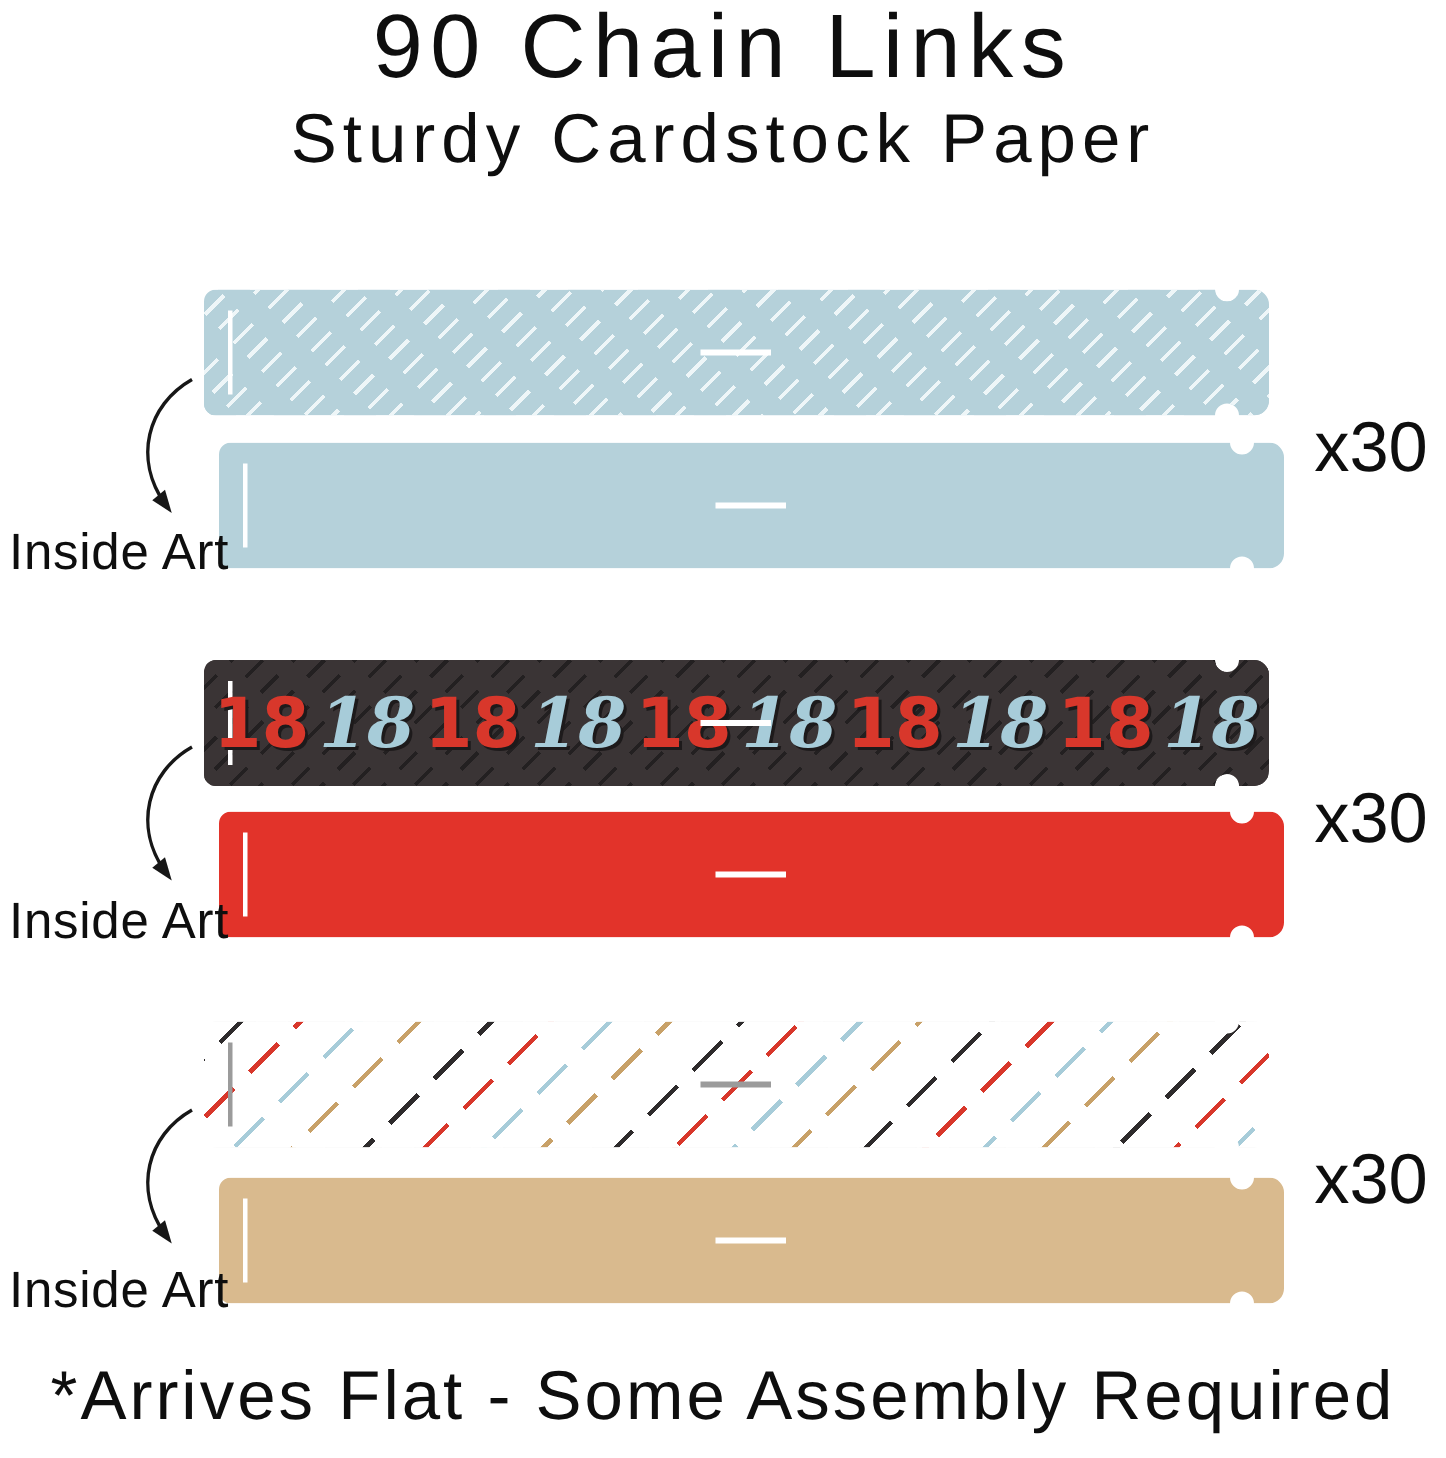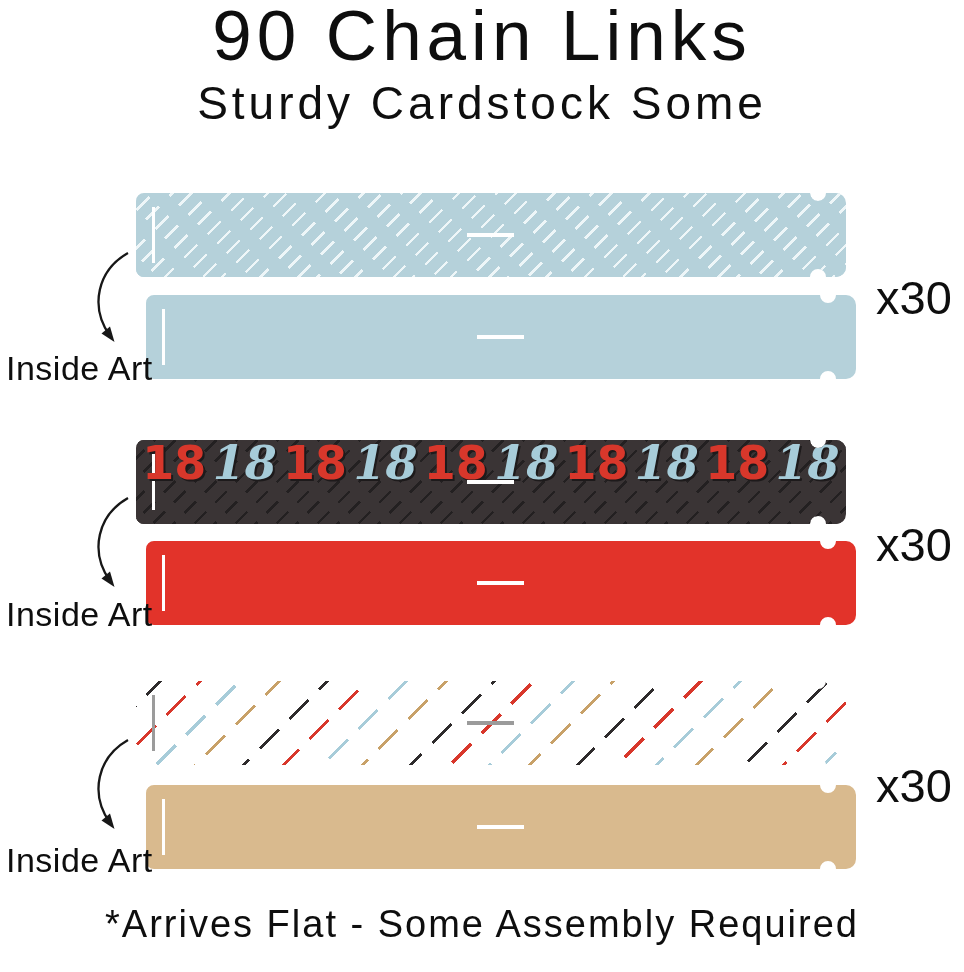--- a/index.html
+++ b/index.html
@@ -2,25 +2,25 @@
 <html><head>
 <meta charset="utf-8">
 <style>
   html,body{margin:0;padding:0;background:#ffffff;}
   .canvas{
     position:relative;width:964px;height:972px;background:#ffffff;overflow:hidden;
     font-family:"Liberation Sans",sans-serif;color:#101010;
   }
   
   .hdr{position:absolute;top:0;left:0;width:100%;text-align:center;}
-  .hdr h1{margin:0;font-size:71px;font-weight:400;letter-spacing:5px;line-height:1.02;color:#0e0e0e;}
+  .hdr h1{margin:0;font-size:60px;font-weight:400;letter-spacing:5px;line-height:1.02;color:#0e0e0e;}
   .hdr h2{margin:4px 0 0 0;font-size:46px;font-weight:400;letter-spacing:4px;color:#0e0e0e;}
   
   .ftr{position:absolute;top:903px;left:0;width:100%;text-align:center;
-       font-size:38px;letter-spacing:2px;color:#0e0e0e;}
+       font-size:46px;letter-spacing:2px;color:#0e0e0e;}
   
   .strip{
     position:absolute;width:710px;height:84px;
     clip-path:path('M8 0L674 0A8 8 0 0 0 690 0L700 0A10 10 0 0 1 710 10L710 74A10 10 0 0 1 700 84L690 84A8 8 0 0 0 674 84L8 84A8 8 0 0 1 0 76L0 8A8 8 0 0 1 8 0Z');
   }
   .slit{position:absolute;left:16px;top:14px;width:3px;height:56px;background:#ffffff;}
   .dash{position:absolute;left:331px;top:40px;width:47px;height:4px;background:#ffffff;}
   .strip-blue-pattern{
     background-color:#b5d1da;
     background-image:
@@ -47,21 +47,21 @@
         #d8372b 44px 47px,
         rgba(255,255,255,0) 47px 72px,
         #a7ccd9 72px 75px,
         rgba(255,255,255,0) 75px 100px,
         #c8a168 100px 103px,
         rgba(255,255,255,0) 103px 118px);
   }
   .strip-confetti .slit,.strip-confetti .dash{background:#9b9b9b;}
   .strip-tan-solid{background:#d9ba8e;}
   
-  .numbers{position:absolute;inset:0;display:flex;justify-content:space-evenly;align-items:flex-start;}
+  .numbers{position:absolute;inset:0;display:flex;justify-content:space-evenly;align-items:center;}
   .n{font-size:46px;font-weight:bold;line-height:1;}
   .n.red{color:#d8372b;font-family:"DejaVu Sans",sans-serif;text-shadow:2px 2px 0 #1d1a1b;}
   .n.blu{color:#a7ccd9;font-family:"DejaVu Serif",serif;font-style:italic;text-shadow:2px 2px 0 #1d1a1b;}
   
   .arrow{position:absolute;}
   .inside-label{position:absolute;font-size:34px;letter-spacing:.5px;color:#0e0e0e;}
   .count{position:absolute;left:866px;width:96px;text-align:center;font-size:47px;color:#0e0e0e;margin-top:12px;}
   
   .g1 .outside{top:193px;left:136px;}
   .g1 .inside {top:295px;left:146px;}
@@ -79,21 +79,21 @@
   .g3 .inside-label{top:841px;left:6px;}
   .g3 .count  {top:746px;}
 </style>
 </head>
 <body>
 
 <div class="canvas">
 
   <div class="hdr">
     <h1>90 Chain Links</h1>
-    <h2>Sturdy Cardstock Some</h2>
+    <h2>Sturdy Cardstock Paper</h2>
   </div>
 
   <div class="g1">
     <div class="strip outside strip-blue-pattern">
       <span class="slit"></span>
       <span class="dash"></span>
     </div>
     <div class="strip inside strip-blue-solid">
       <span class="slit"></span>
       <span class="dash"></span>

